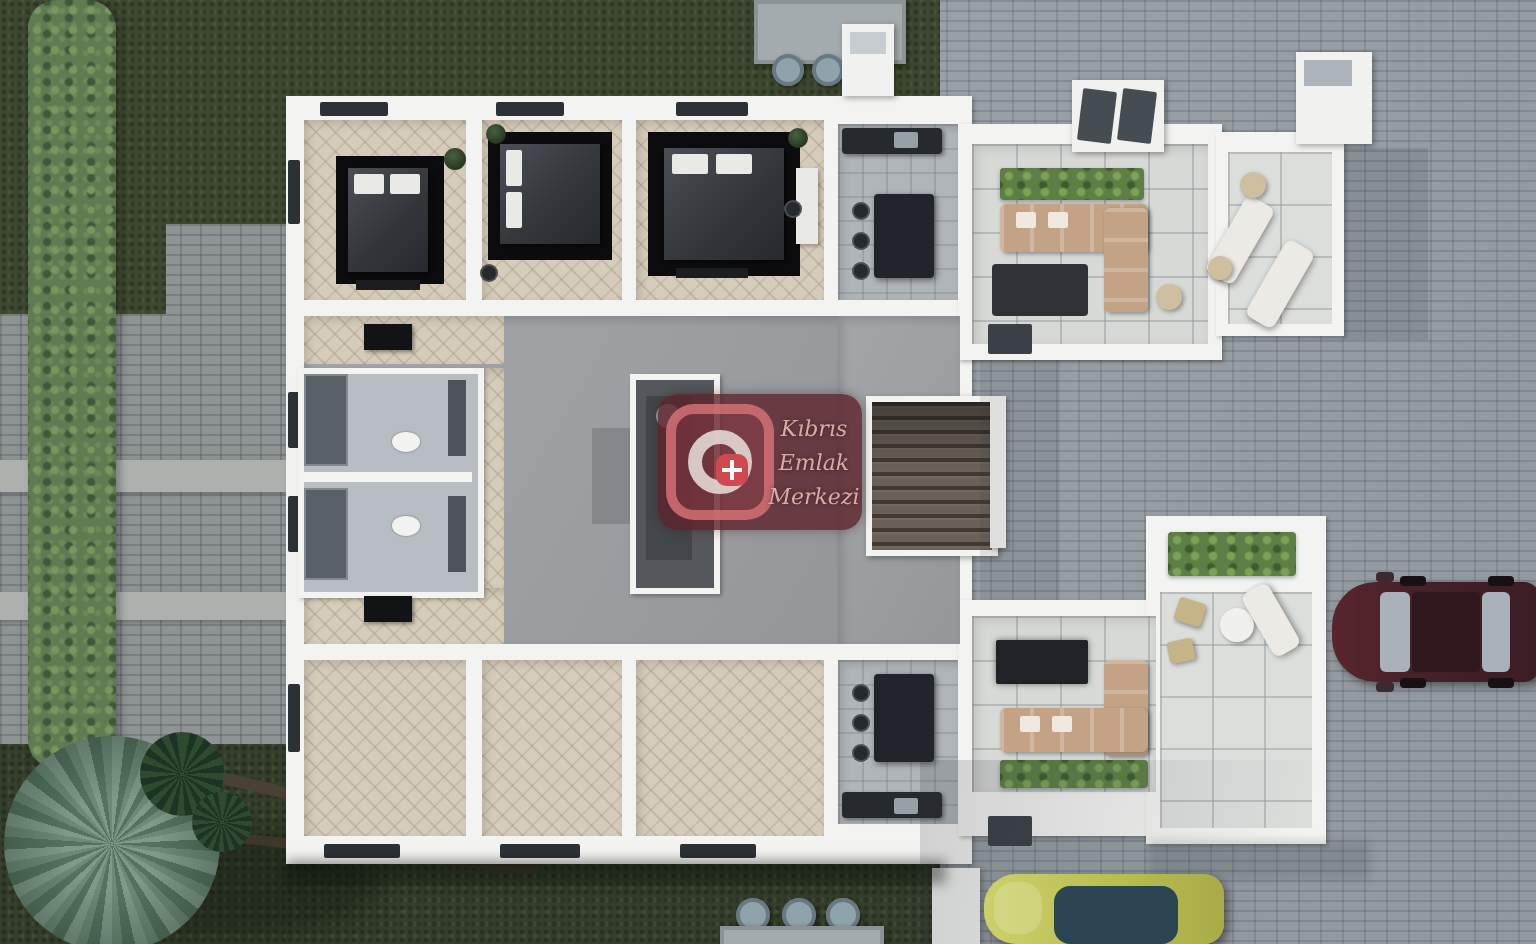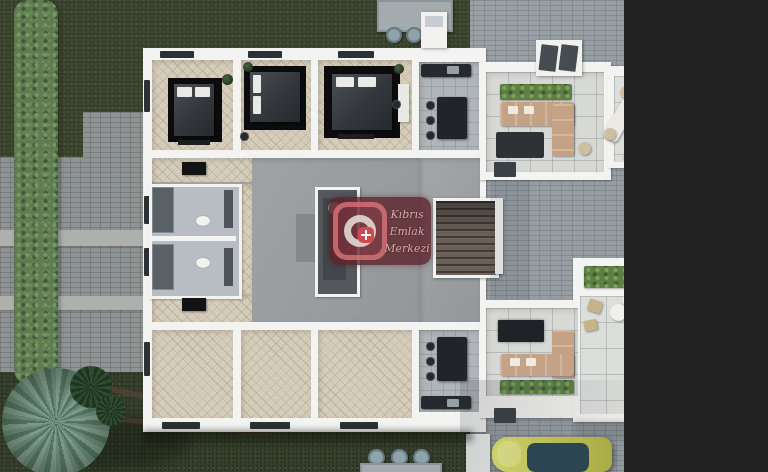--- a/index.html
+++ b/index.html
@@ -1,16 +1,16 @@
 <!DOCTYPE html>
 <html><head>
 <meta charset="utf-8">
 <style>
   html,body{margin:0;padding:0;background:#222;}
-  .stage{position:relative;width:624px;height:472px;overflow:hidden;font-family:"DejaVu Sans",sans-serif;}
+  .stage{position:relative;width:768px;height:472px;overflow:hidden;font-family:"DejaVu Sans",sans-serif;}
   .abs{position:absolute;}
 
   
   .pave{background-color:#99a1a7;background-image:
     repeating-linear-gradient(90deg, rgba(70,76,82,.20) 0 1px, transparent 1px 11px),
     repeating-linear-gradient(180deg, rgba(70,76,82,.24) 0 1px, transparent 1px 5px),
     linear-gradient(115deg, rgba(255,255,255,.07), rgba(0,0,0,.05));}
   .pave-left{background-color:#8e9394;background-image:
     repeating-linear-gradient(90deg, rgba(60,62,64,.25) 0 1px, transparent 1px 10px),
     repeating-linear-gradient(180deg, rgba(60,62,64,.25) 0 1px, transparent 1px 5px);}

